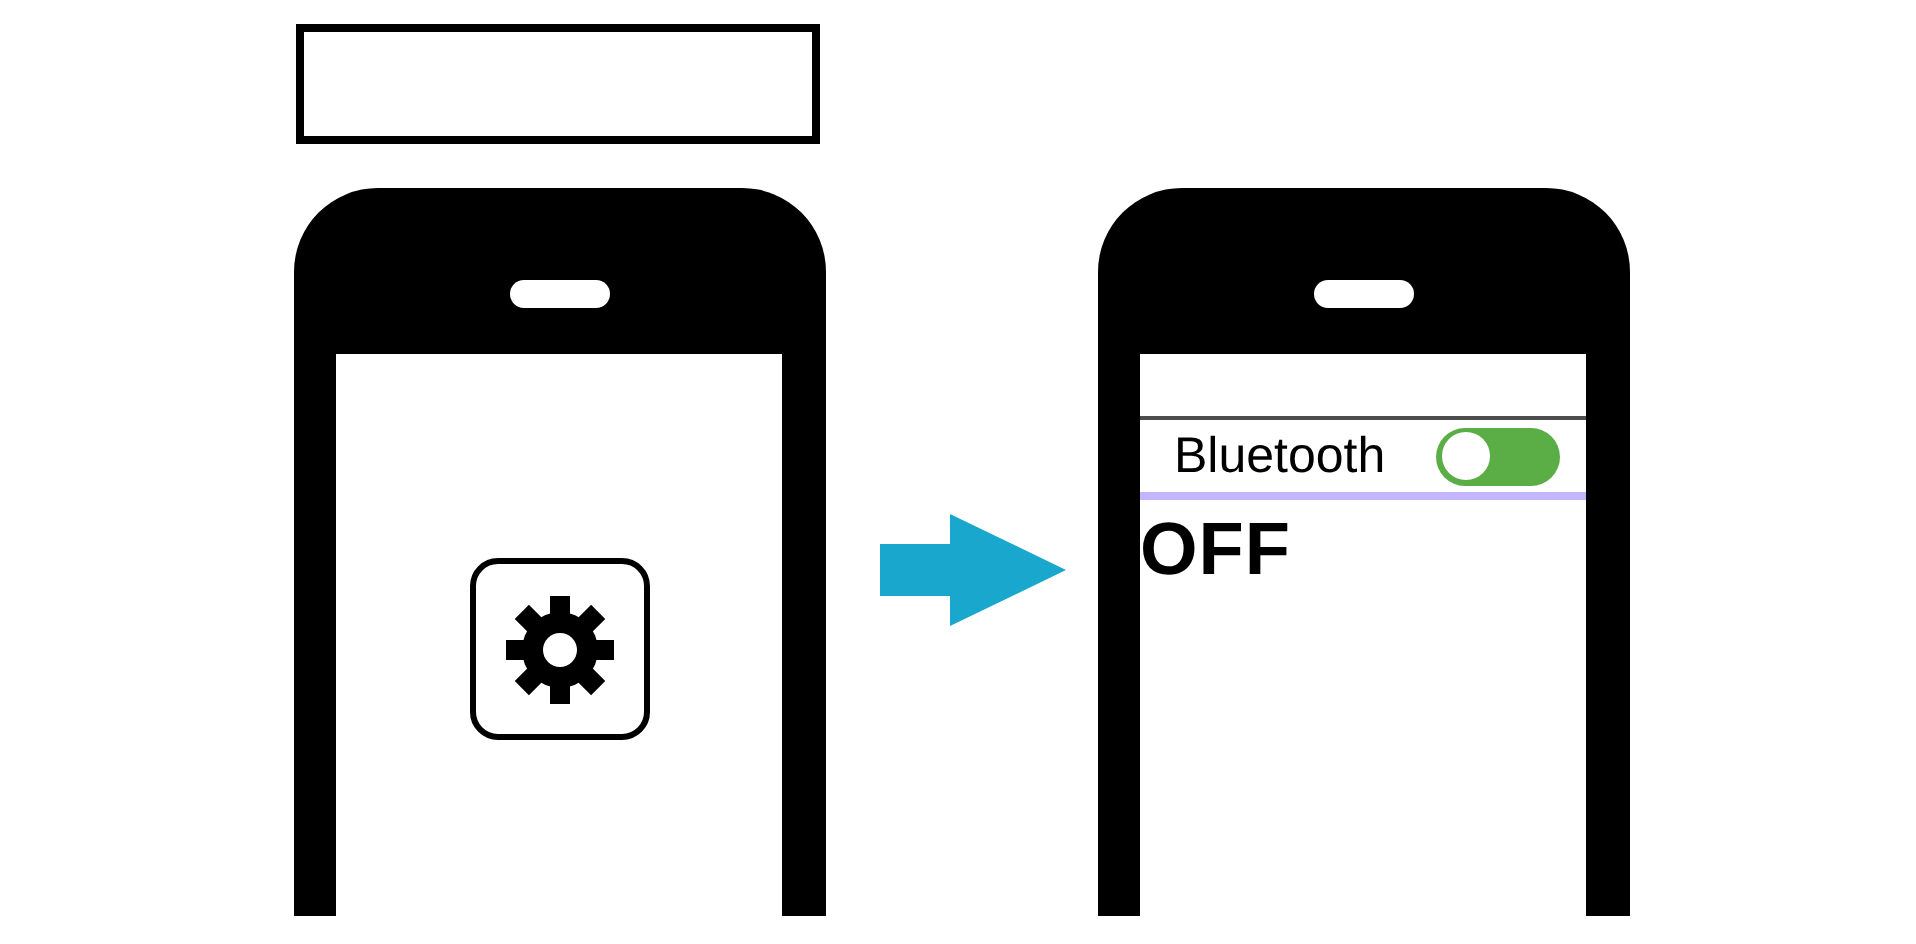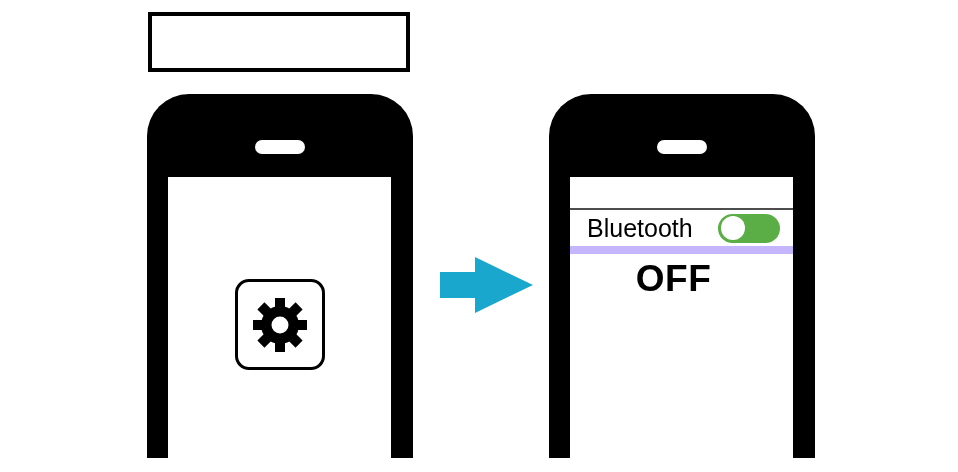--- a/index.html
+++ b/index.html
@@ -91,21 +91,21 @@
     display: block;
   }
 
   
   .status-strip {
     height: 31px;
     border-bottom: 2px solid #4d4d4d;
   }
   .bt-row {
     height: 36px;
-    border-bottom: 8px solid #c4b5fd;
+    border-bottom: 4px solid #c4b5fd;
     display: flex;
     align-items: center;
     justify-content: space-between;
     padding: 0 13px 0 17px;
   }
   .bt-label {
     font-size: 25px;
     color: #000000;
     line-height: 1;
     white-space: nowrap;
@@ -122,21 +122,21 @@
   .toggle .knob {
     position: absolute;
     left: 3px;
     top: 2.5px;
     width: 24px;
     height: 24px;
     border-radius: 50%;
     background: #ffffff;
   }
   .off-text {
-    text-align: center;
+    text-align: left;
     padding: 6px 16px 0 0;
     font-size: 37px;
     font-weight: bold;
     color: #000000;
     line-height: 1;
     letter-spacing: 0.5px;
   }
 </style>
 </head>
 <body>

